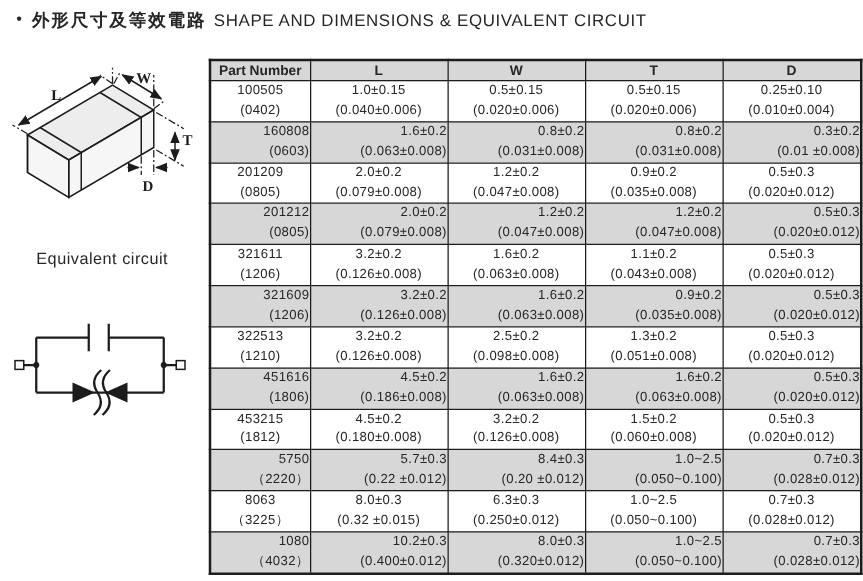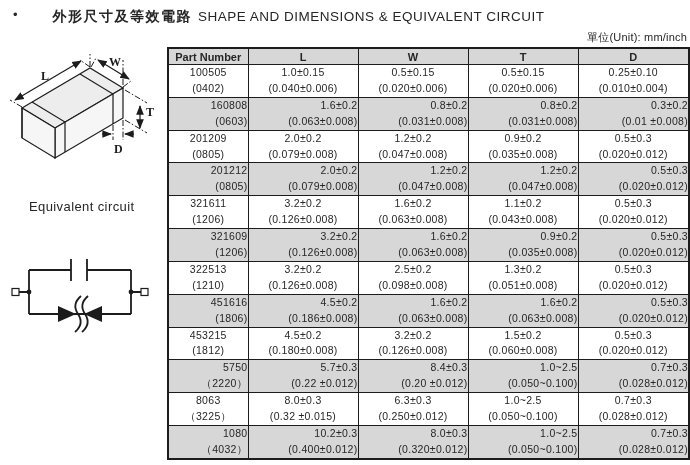--- a/index.html
+++ b/index.html
@@ -6,21 +6,21 @@
   body {
     width:690px; height:465px; position:relative; overflow:hidden;
     background:#ffffff; color:var(--text,#262626);
     font-family:"Liberation Sans","DejaVu Sans",sans-serif;
   }
   .page { position:absolute; inset:0; }
 
   
   .title-row { position:absolute; left:13px; top:7px; white-space:nowrap; }
   .bullet { font-size:13px; vertical-align:2px; margin-right:8px; }
-  .title-zh { font-weight:bold; font-size:14px; letter-spacing:1.5px;margin-left:27px; }
+  .title-zh { font-weight:bold; font-size:14px; letter-spacing:1.5px; }
   .title-en { font-size:13.5px; letter-spacing:0.5px; margin-left:6px; }
 
   
   .unit-label { position:absolute; right:3px; top:30px; font-size:11px; letter-spacing:0.2px; }
 
   
   table.dims {
     position:absolute; left:167px; top:47px; width:521px;
     border-collapse:collapse; table-layout:fixed;
     border:2px solid var(--border,#1c1c1c);
@@ -49,21 +49,20 @@
 </style>
 </head>
 <body>
 
 <div class="page">
 
   <div class="title-row">
     <span class="bullet">•</span><span class="title-zh">外形尺寸及等效電路</span><span class="title-en">SHAPE AND DIMENSIONS &amp; EQUIVALENT CIRCUIT</span>
   </div>
 
-  <div class="unit-label">單位(Unit): mm/inch</div>
 
   <svg class="shape-svg" width="152" height="134" viewBox="0 0 152 134">
     <defs>
       <marker id="ah" viewBox="0 0 10 10" refX="9" refY="5" markerWidth="8" markerHeight="8" orient="auto-start-reverse">
         <path d="M0,1 L10,5 L0,9 z" fill="#1c1c1c"></path>
       </marker>
     </defs>
 
     <path class="dashdot" d="M82,13 V0 M115,31 V6 M14,53 L2,46 M82,13 L72,6
       M83,13 L88,4 M115,33 L123,27 M117,36 L139,49 M117,66 L139,79 M105,71 V86 M115,66 V86"></path>

